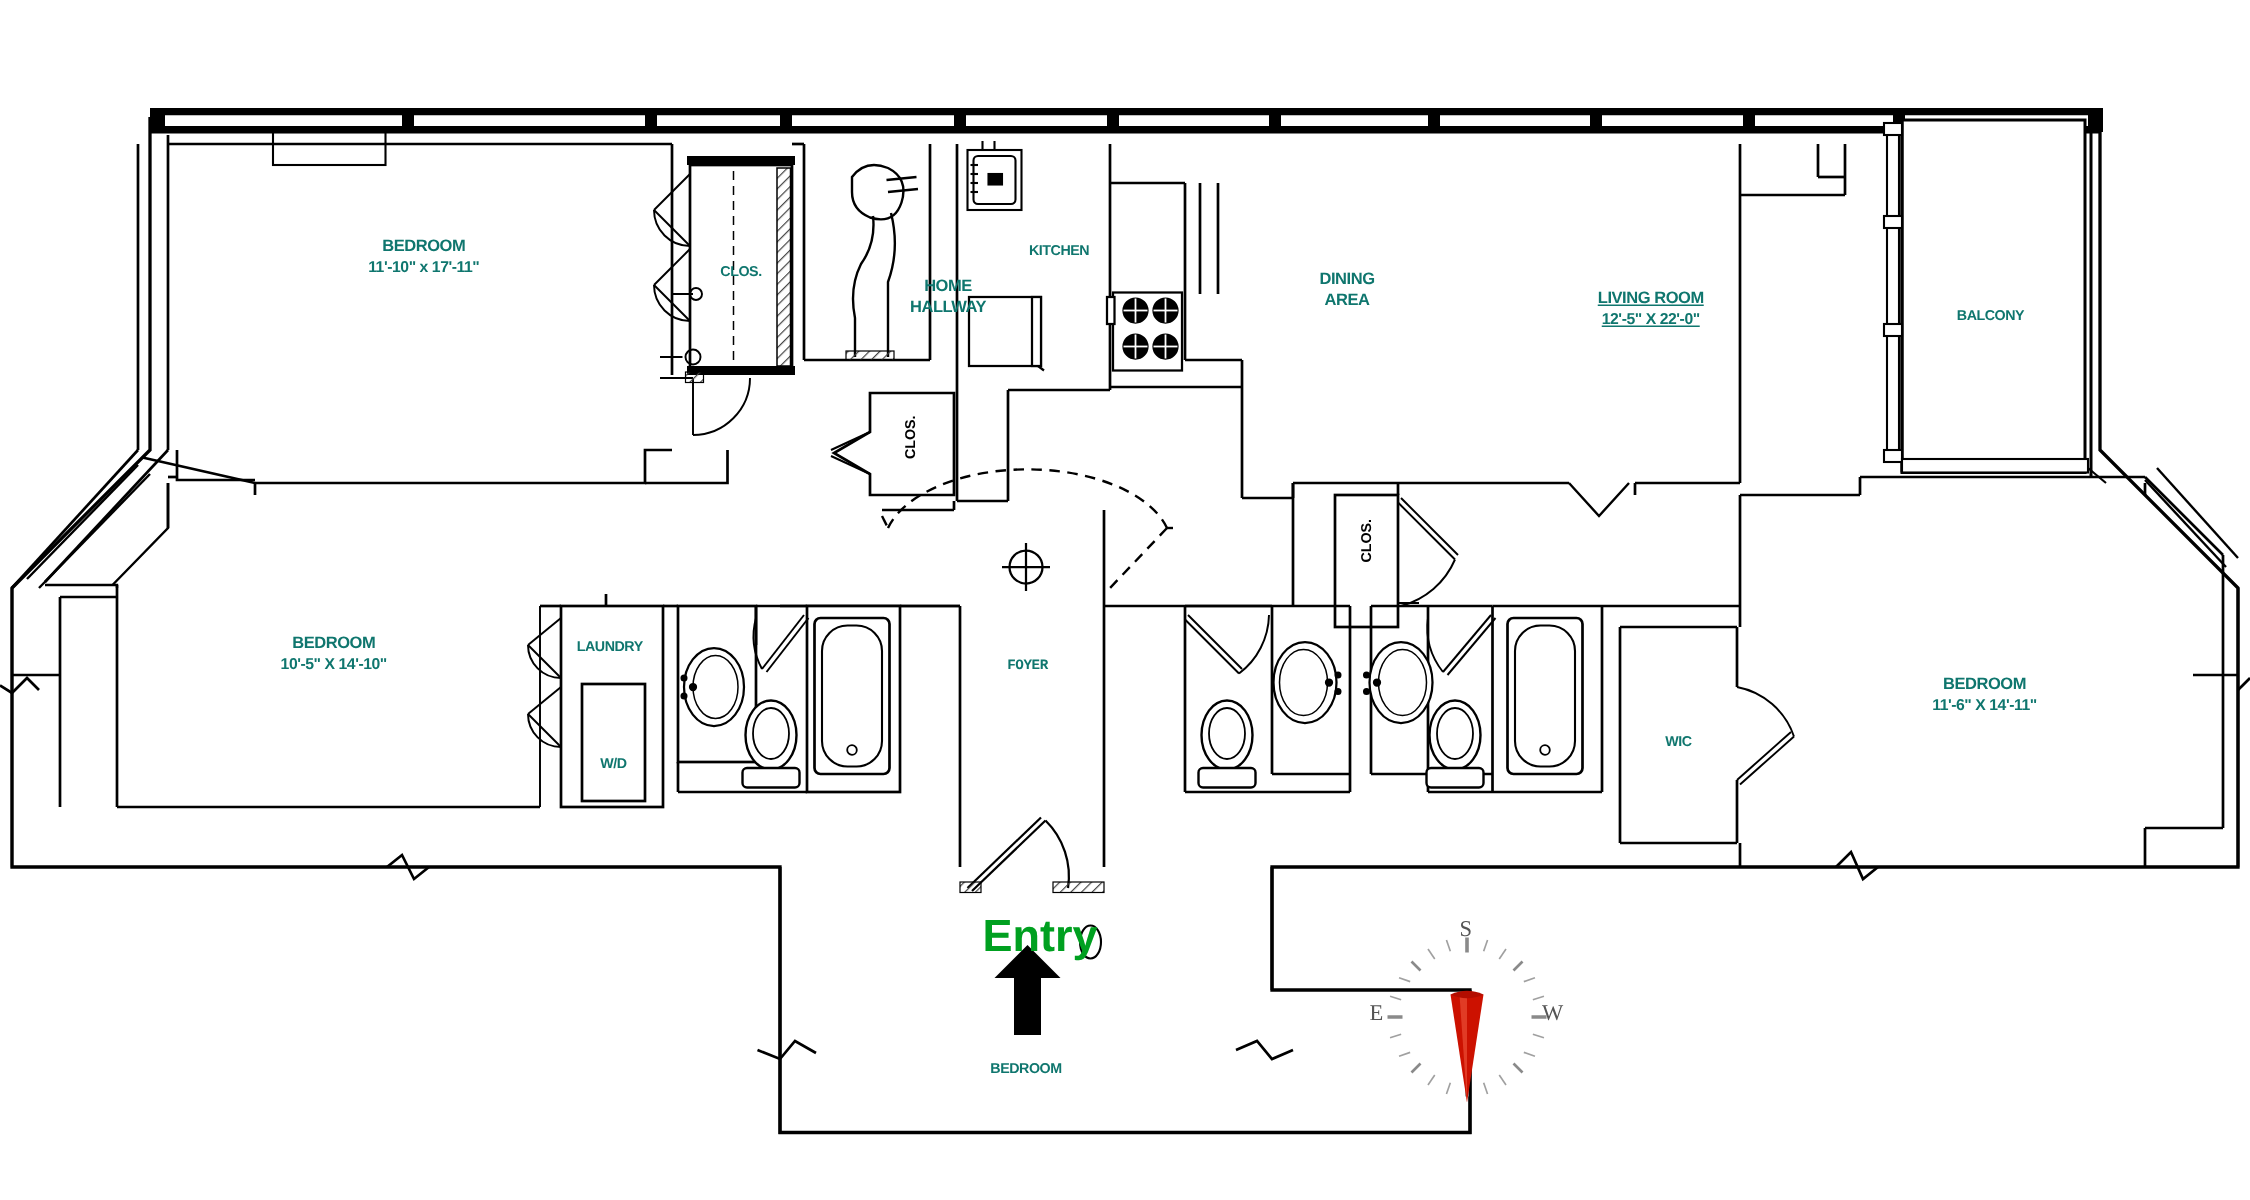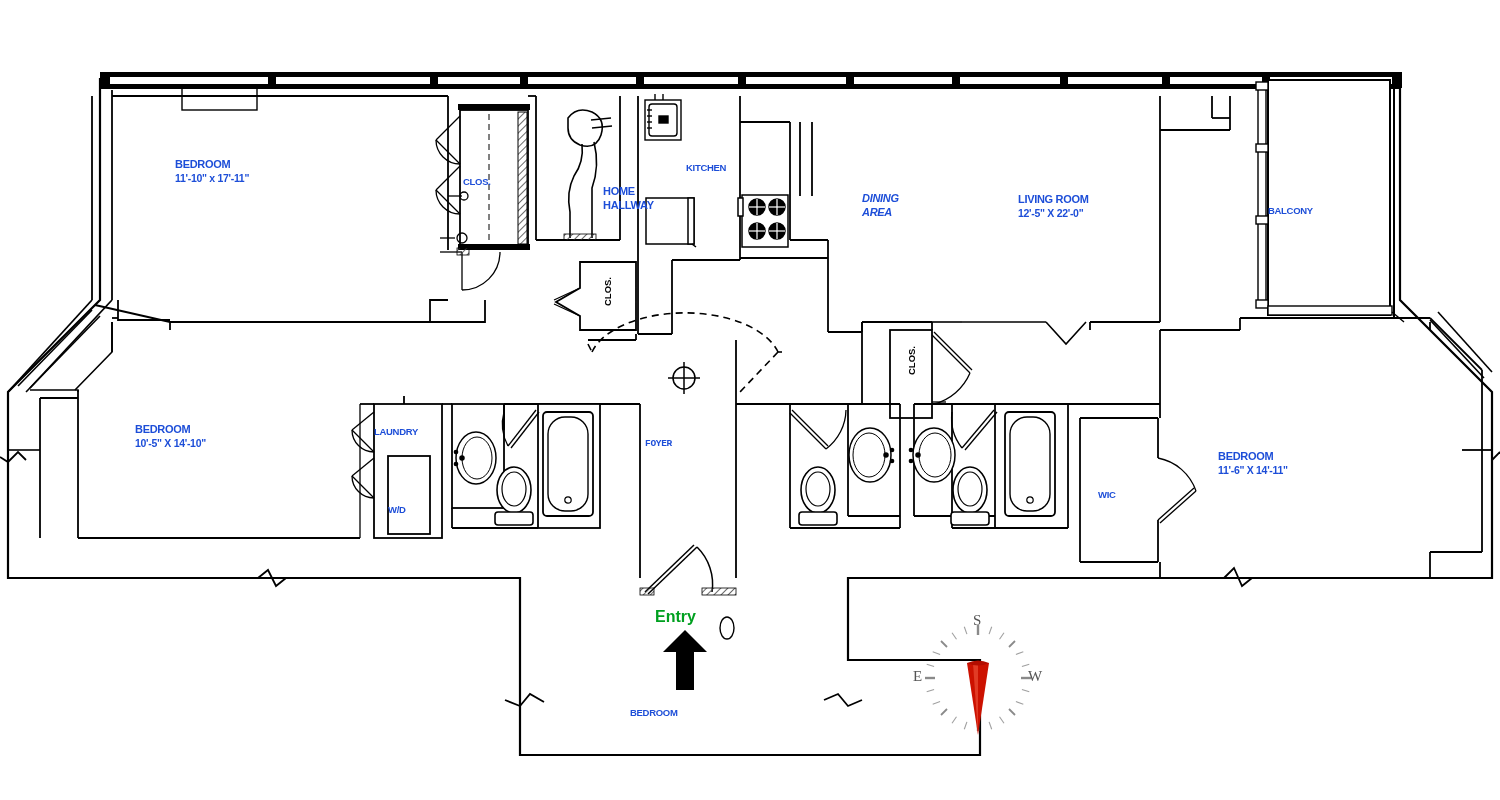--- a/index.html
+++ b/index.html
@@ -22,44 +22,44 @@
   }
   #plan-svg {
     position: absolute;
     top: 0;
     left: 0;
     width: 1500px;
     height: 800px;
   }
   .room-label {
     position: absolute;
-    text-align: left;
+    text-align: center;
     font-family: "Liberation Sans", sans-serif;
     font-weight: bold;
-    color: #1d4ed8;
+    color: #0f766e;
     letter-spacing: -0.3px;
     line-height: 1.25;
     white-space: nowrap;
     pointer-events: none;
   }
   .room-label .name { display: block; font-size: 11px; }
   .room-label .dims { display: block; font-size: 10.5px; }
   .small-label { font-size: 9.5px; font-weight: bold; }
   .vert-label {
     position: absolute;
     font-size: 9.5px;
     font-weight: bold;
     color: #000;
     writing-mode: vertical-rl;
     transform: rotate(180deg);
     white-space: nowrap;
   }
   .entry-label {
     position: absolute;
-    font-size: 16px;
+    font-size: 30px;
     font-weight: bold;
     color: #00A020;
     font-family: "Liberation Sans", sans-serif;
     white-space: nowrap;
   }
   .compass {
     position: absolute;
     width: 126px;
     height: 126px;
   }
@@ -524,30 +524,30 @@
   <div class="room-label" style="left:135px; top:423px; width:175px;">
     <span class="name">BEDROOM</span>
     <span class="dims">10'-5" X 14'-10"</span>
   </div>
 
   <div class="room-label" style="left:1218px; top:450px; width:210px;">
     <span class="name">BEDROOM</span>
     <span class="dims">11'-6"  X 14'-11"</span>
   </div>
 
-  <div class="room-label" style="left:1018px; top:193px; width:165px;">
+  <div class="room-label" style="left:1018px; top:193px; width:165px;text-decoration:underline;">
     <span class="name">LIVING ROOM</span>
     <span class="dims">12'-5"  X  22'-0"</span>
   </div>
 
   <div class="room-label small-label" style="left:686px; top:162px;">
     <span>KITCHEN</span>
   </div>
 
-  <div class="room-label small-label" style="left:862px; top:192px; width:72px;font-style:italic;">
+  <div class="room-label small-label" style="left:862px; top:180px; width:72px;">
     <span class="name">DINING</span>
     <span class="name">AREA</span>
   </div>
 
   <div class="room-label small-label" style="left:555px; top:185px; width:58px;padding-left:48px;">
     <span class="name">HOME</span>
     <span class="name">HALLWAY</span>
   </div>
 
   <div class="room-label small-label" style="left:1268px; top:205px; width:118px;">
@@ -559,21 +559,21 @@
   </div>
 
   <div class="room-label small-label" style="left:374px; top:426px; width:65px;">
     <span>LAUNDRY</span>
   </div>
 
   <div class="room-label small-label" style="left:388px; top:504px; width:42px;">
     <span>W/D</span>
   </div>
 
-  <div class="room-label small-label" style="left:1080px; top:489px; width:78px;padding-left:18px;">
+  <div class="room-label small-label" style="left:1080px; top:489px; width:78px;">
     <span>WIC</span>
   </div>
 
   <div class="room-label small-label" style="left:630px; top:707px; width:108px;">
     <span>BEDROOM</span>
   </div>
 
   <div class="room-label small-label" style="left:463px; top:176px; width:62px;">
     <span>CLOS.</span>
   </div>

